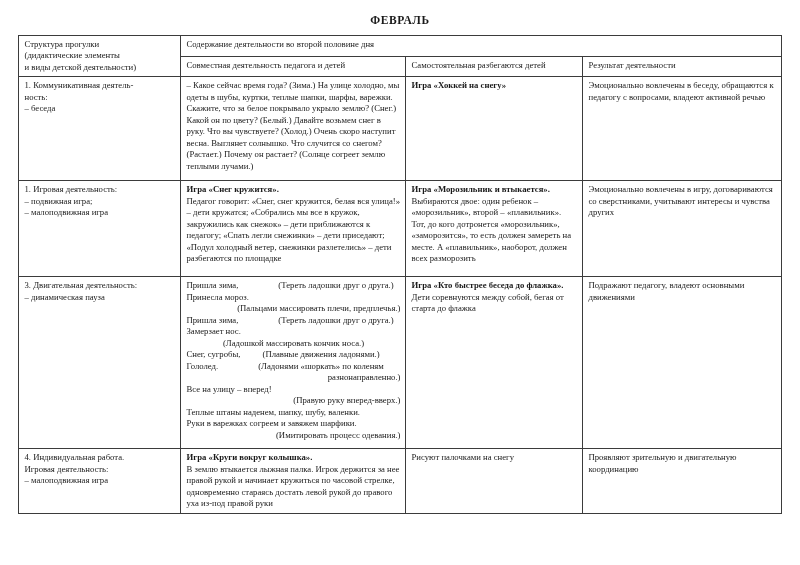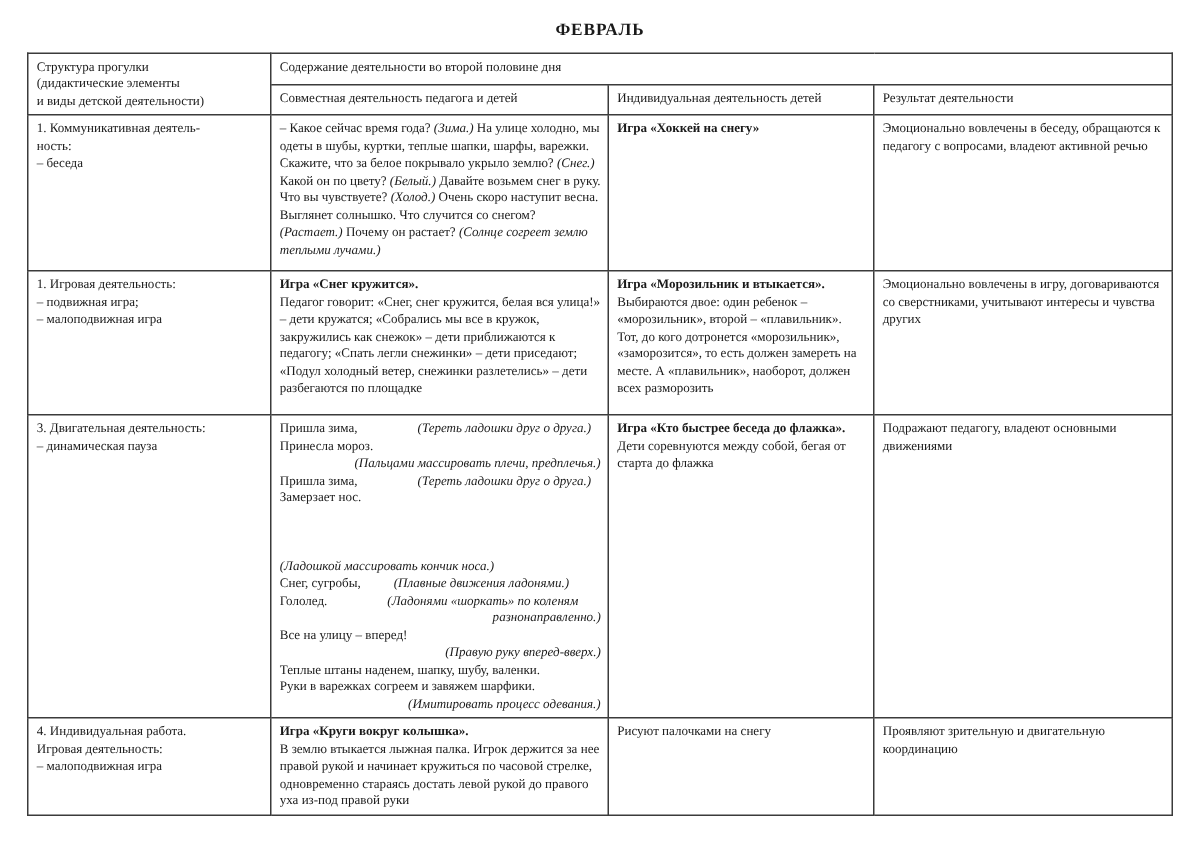--- a/index.html
+++ b/index.html
@@ -55,21 +55,21 @@
     line-height: 1.3;
     padding: 4px 4px;
   }
   
   col.c1 { width: 162px; }
   col.c2 { width: 225px; }
   col.c3 { width: 177px; }
   col.c4 { width: 198px; }
 
   .b { font-weight: bold; }
-  .i { font-style: italic; }
+  .i { }
   .cellline { display: block; }
   .gap-s { display:inline-block; width: 22px; }
   .gap-m { display:inline-block; width: 40px; }
 </style>
 </head>
 <body>
 
 <div class="page">
 
   <div class="doc-title">ФЕВРАЛЬ</div>
@@ -85,21 +85,21 @@
       <tr>
         <th class="hdr" rowspan="2">
           <span class="cellline">Структура прогулки</span>
           <span class="cellline">(дидактические элементы</span>
           <span class="cellline">и виды детской деятельности)</span>
         </th>
         <th class="hdr" colspan="3">Содержание деятельности во второй половине дня</th>
       </tr>
       <tr>
         <th class="hdr">Совместная деятельность педагога и детей</th>
-        <th class="hdr">Индивидуальная деятельность детей</th>
+        <th class="hdr">Самостоятельная разбегаются детей</th>
         <th class="hdr">Результат деятельности</th>
       </tr>
     </thead>
     <tbody id="tbody">
         <tr style="height: 104px;">
           <td>
             <span class="cellline">1. Коммуникативная деятель-</span>
             <span class="cellline">ность:</span>
             <span class="cellline">– беседа</span>
           </td>
@@ -121,21 +121,21 @@
           <td>
             <span class="cellline">3. Двигательная деятельность:</span>
             <span class="cellline">– динамическая пауза</span>
           </td>
           <td>
             <span class="cellline"><span>Пришла зима,</span><span class="gap-m"></span><span class="i">(Тереть ладошки друг о друга.)</span></span>
             <span class="cellline"><span>Принесла мороз.</span></span>
             <span class="cellline" style="text-align: right;"><span class="i">(Пальцами массировать плечи, предплечья.)</span></span>
             <span class="cellline"><span>Пришла зима,</span><span class="gap-m"></span><span class="i">(Тереть ладошки друг о друга.)</span></span>
             <span class="cellline"><span>Замерзает нос.</span></span>
-            <span class="cellline" style="text-align: left; margin-top: 34px;"><span class="i">(Ладошкой массировать кончик носа.)</span></span>
+            <span class="cellline" style="text-align: center;"><span class="i">(Ладошкой массировать кончик носа.)</span></span>
             <span class="cellline"><span>Снег, сугробы,</span><span class="gap-s"></span><span class="i">(Плавные движения ладонями.)</span></span>
             <span class="cellline"><span>Гололед.</span><span class="gap-m"></span><span class="i">(Ладонями «шоркать» по коленям</span></span>
             <span class="cellline" style="text-align: right;"><span class="i">разнонаправленно.)</span></span>
             <span class="cellline"><span>Все на улицу – вперед!</span></span>
             <span class="cellline" style="text-align: right;"><span class="i">(Правую руку вперед-вверх.)</span></span>
             <span class="cellline"><span>Теплые штаны наденем, шапку, шубу, валенки.</span></span>
             <span class="cellline"><span>Руки в варежках согреем и завяжем шарфики.</span></span>
             <span class="cellline" style="text-align: right;"><span class="i">(Имитировать процесс одевания.)</span></span>
           </td>
           <td><span class="b">Игра «Кто быстрее беседа до флажка».</span><br><span>Дети соревнуются между собой, бегая от старта до флажка</span></td>

